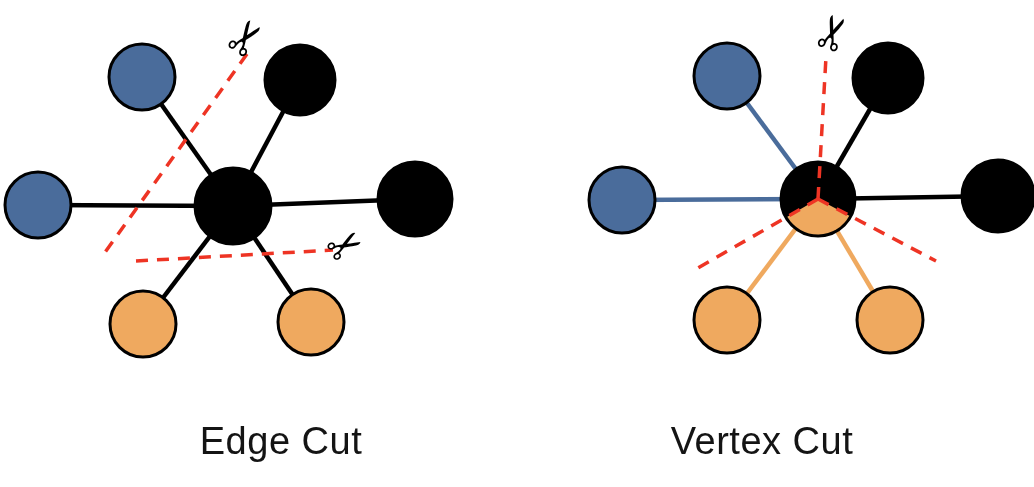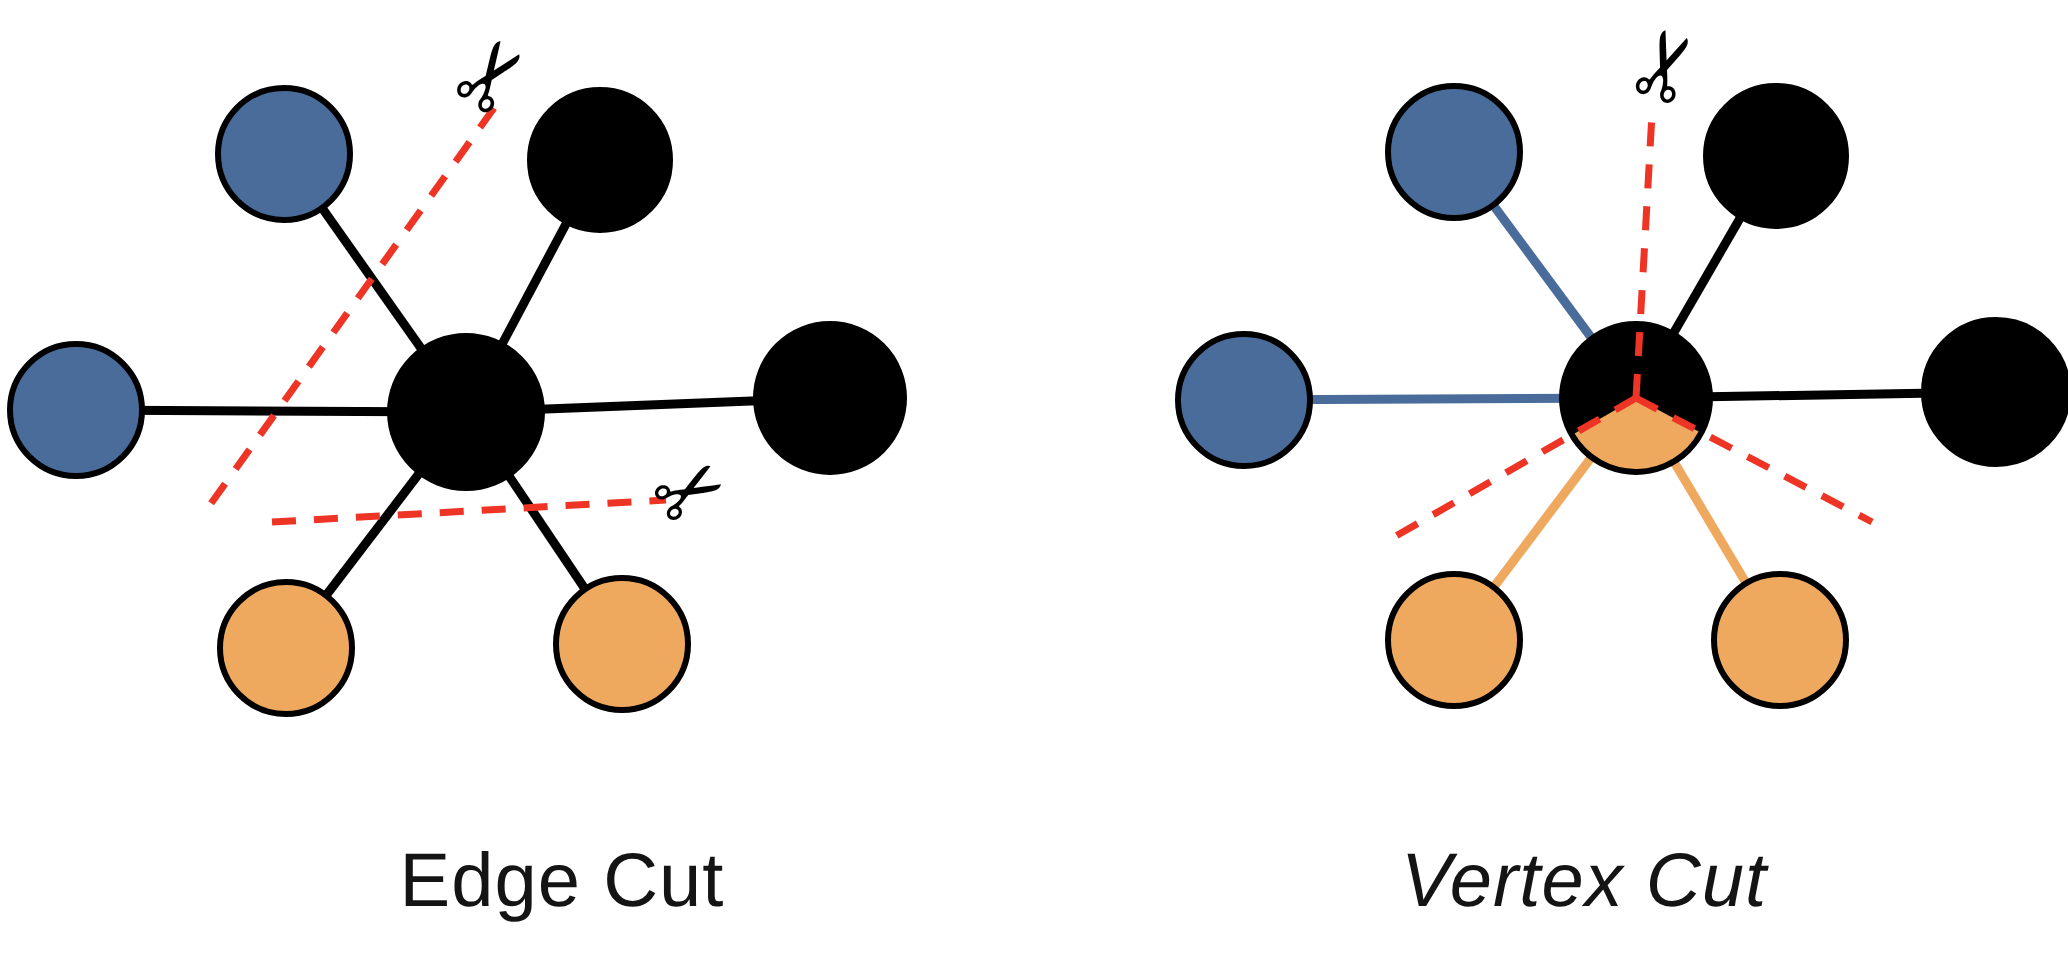--- a/index.html
+++ b/index.html
@@ -26,21 +26,21 @@
     position: absolute;
     top: 420px;
     transform: translateX(-50%);
     font-size: 38px;
     font-weight: 400;
     letter-spacing: 0.5px;
     color: #141414;
     white-space: nowrap;
   }
   .caption-left { left: 233px; margin-left: 48px; }
-  .caption-right { left: 792px; font-style: italic; }
+  .caption-right { left: 762px; }
 </style>
 </head>
 <body>
 
 <div class="canvas">
 
   <svg class="diagram-svg" viewBox="0 0 1034 487" xmlns="http://www.w3.org/2000/svg">
       <g>
         <line x1="233" y1="206" x2="142" y2="77" stroke="#000000" stroke-width="4.5"></line>
         <line x1="233" y1="206" x2="300" y2="80" stroke="#000000" stroke-width="4.5"></line>

